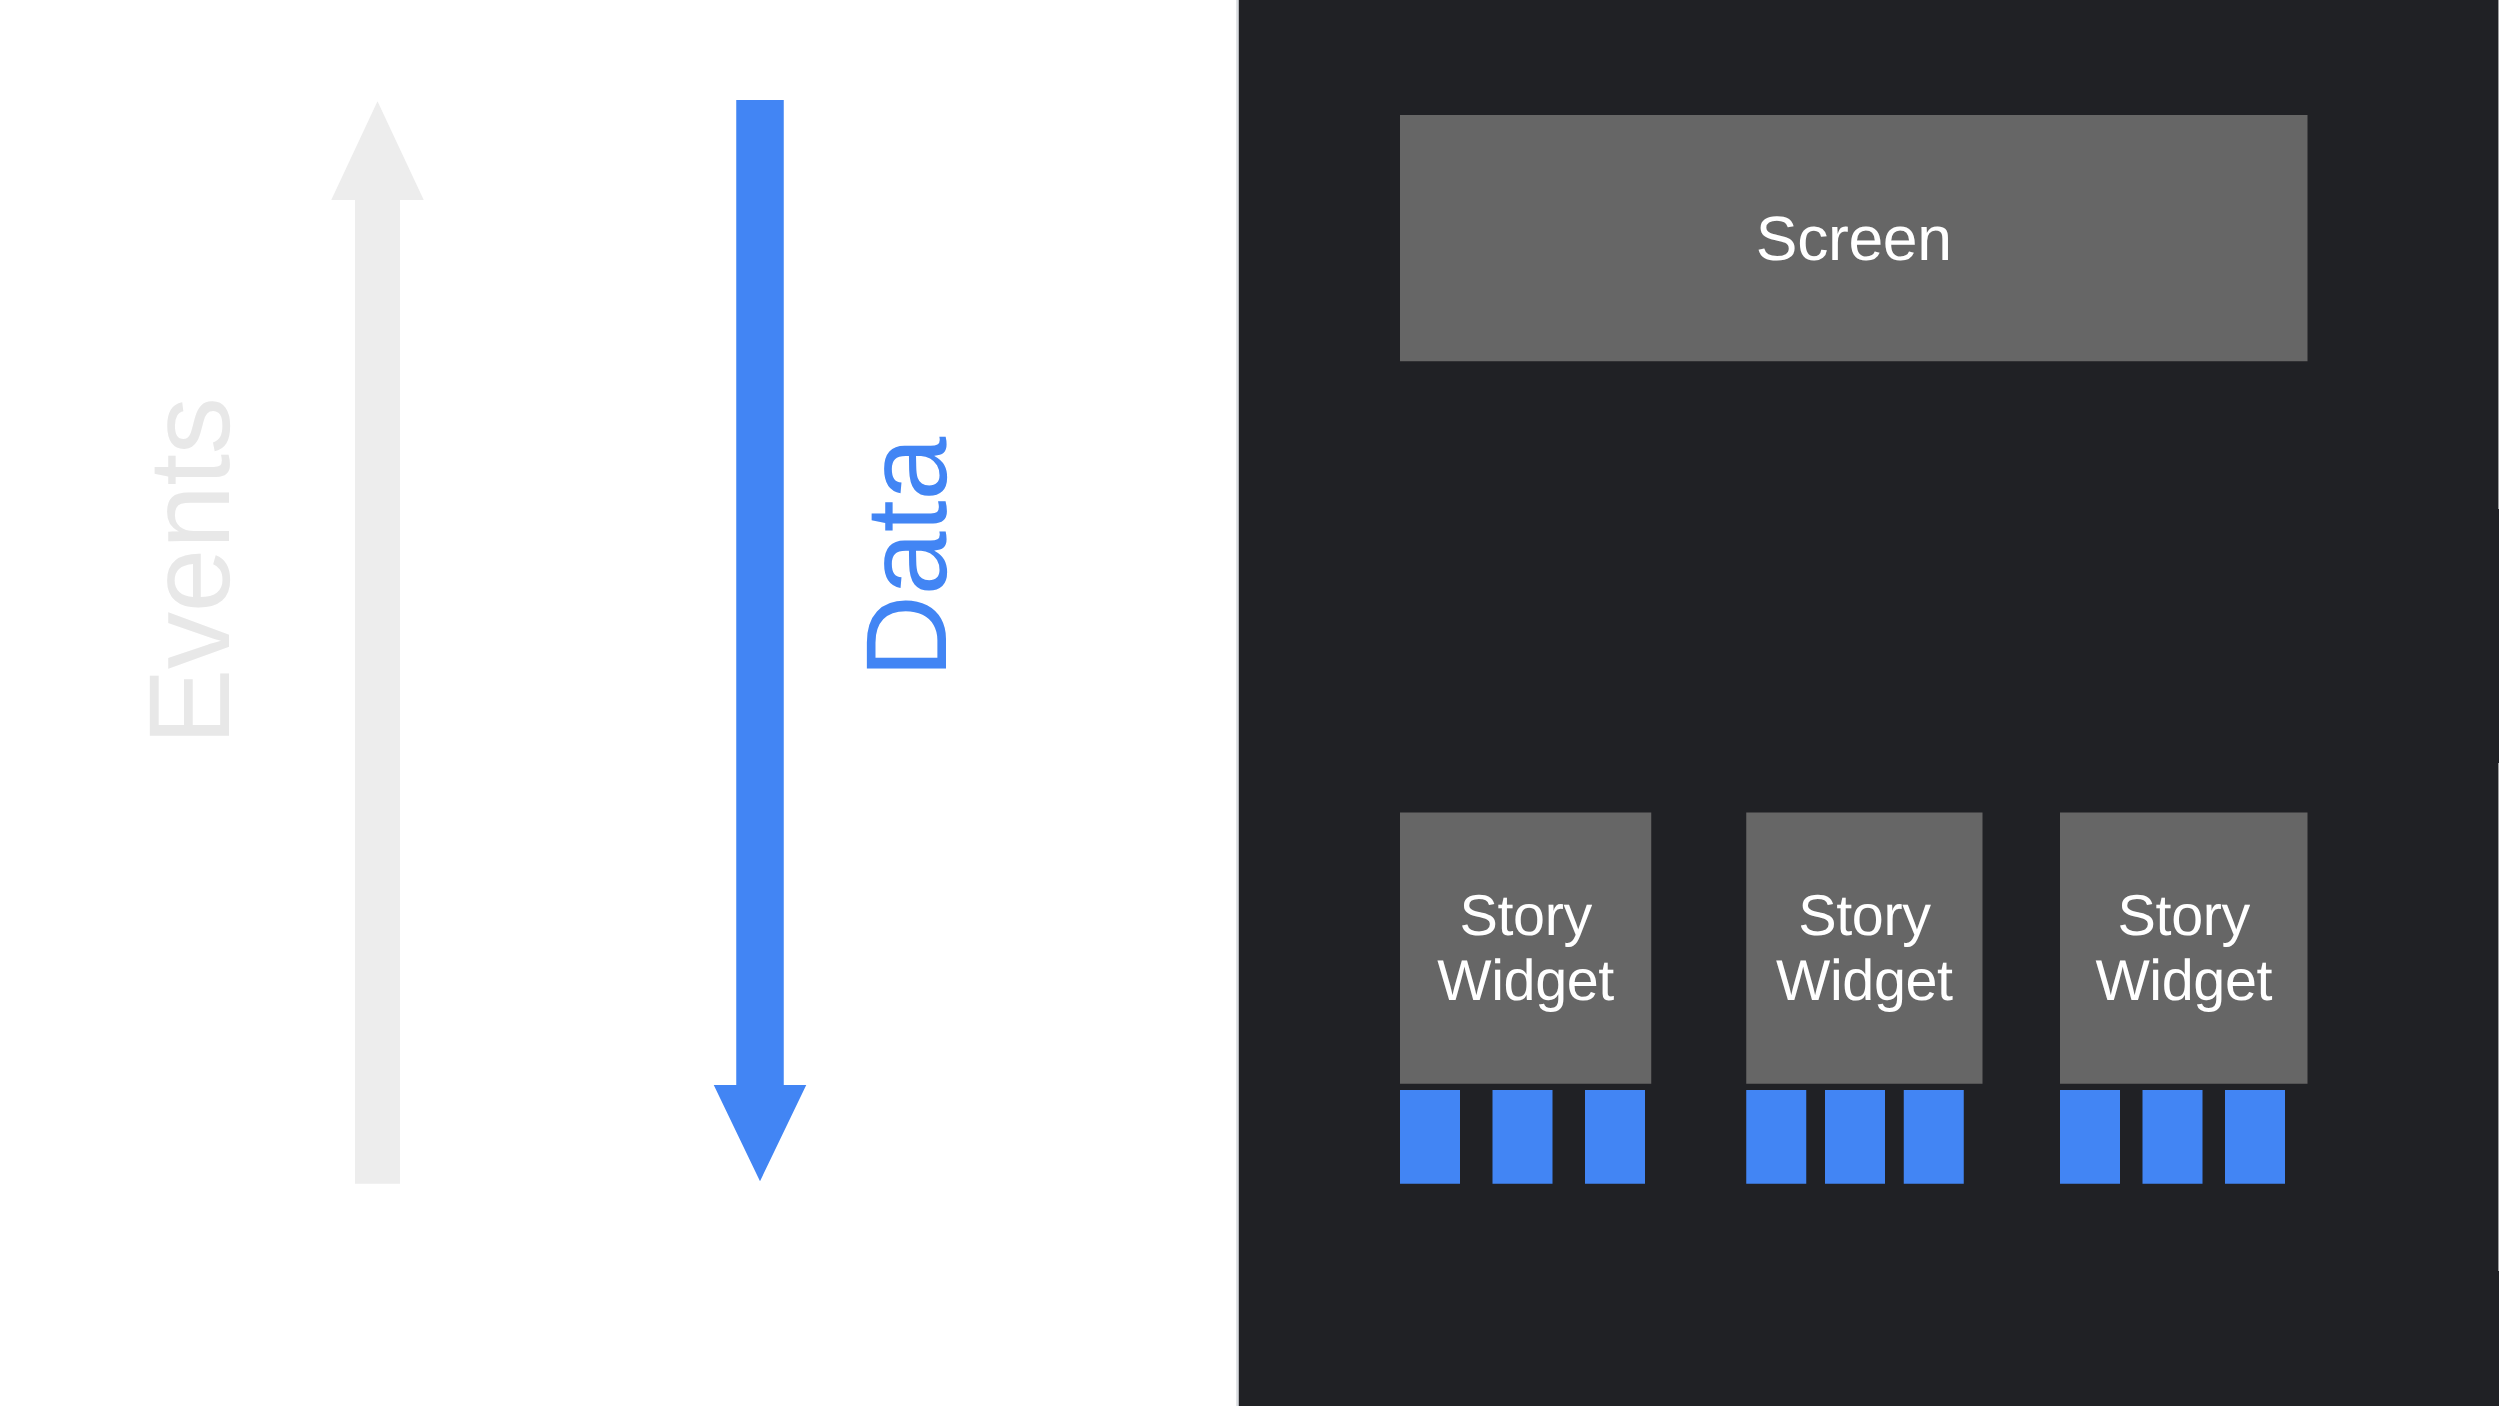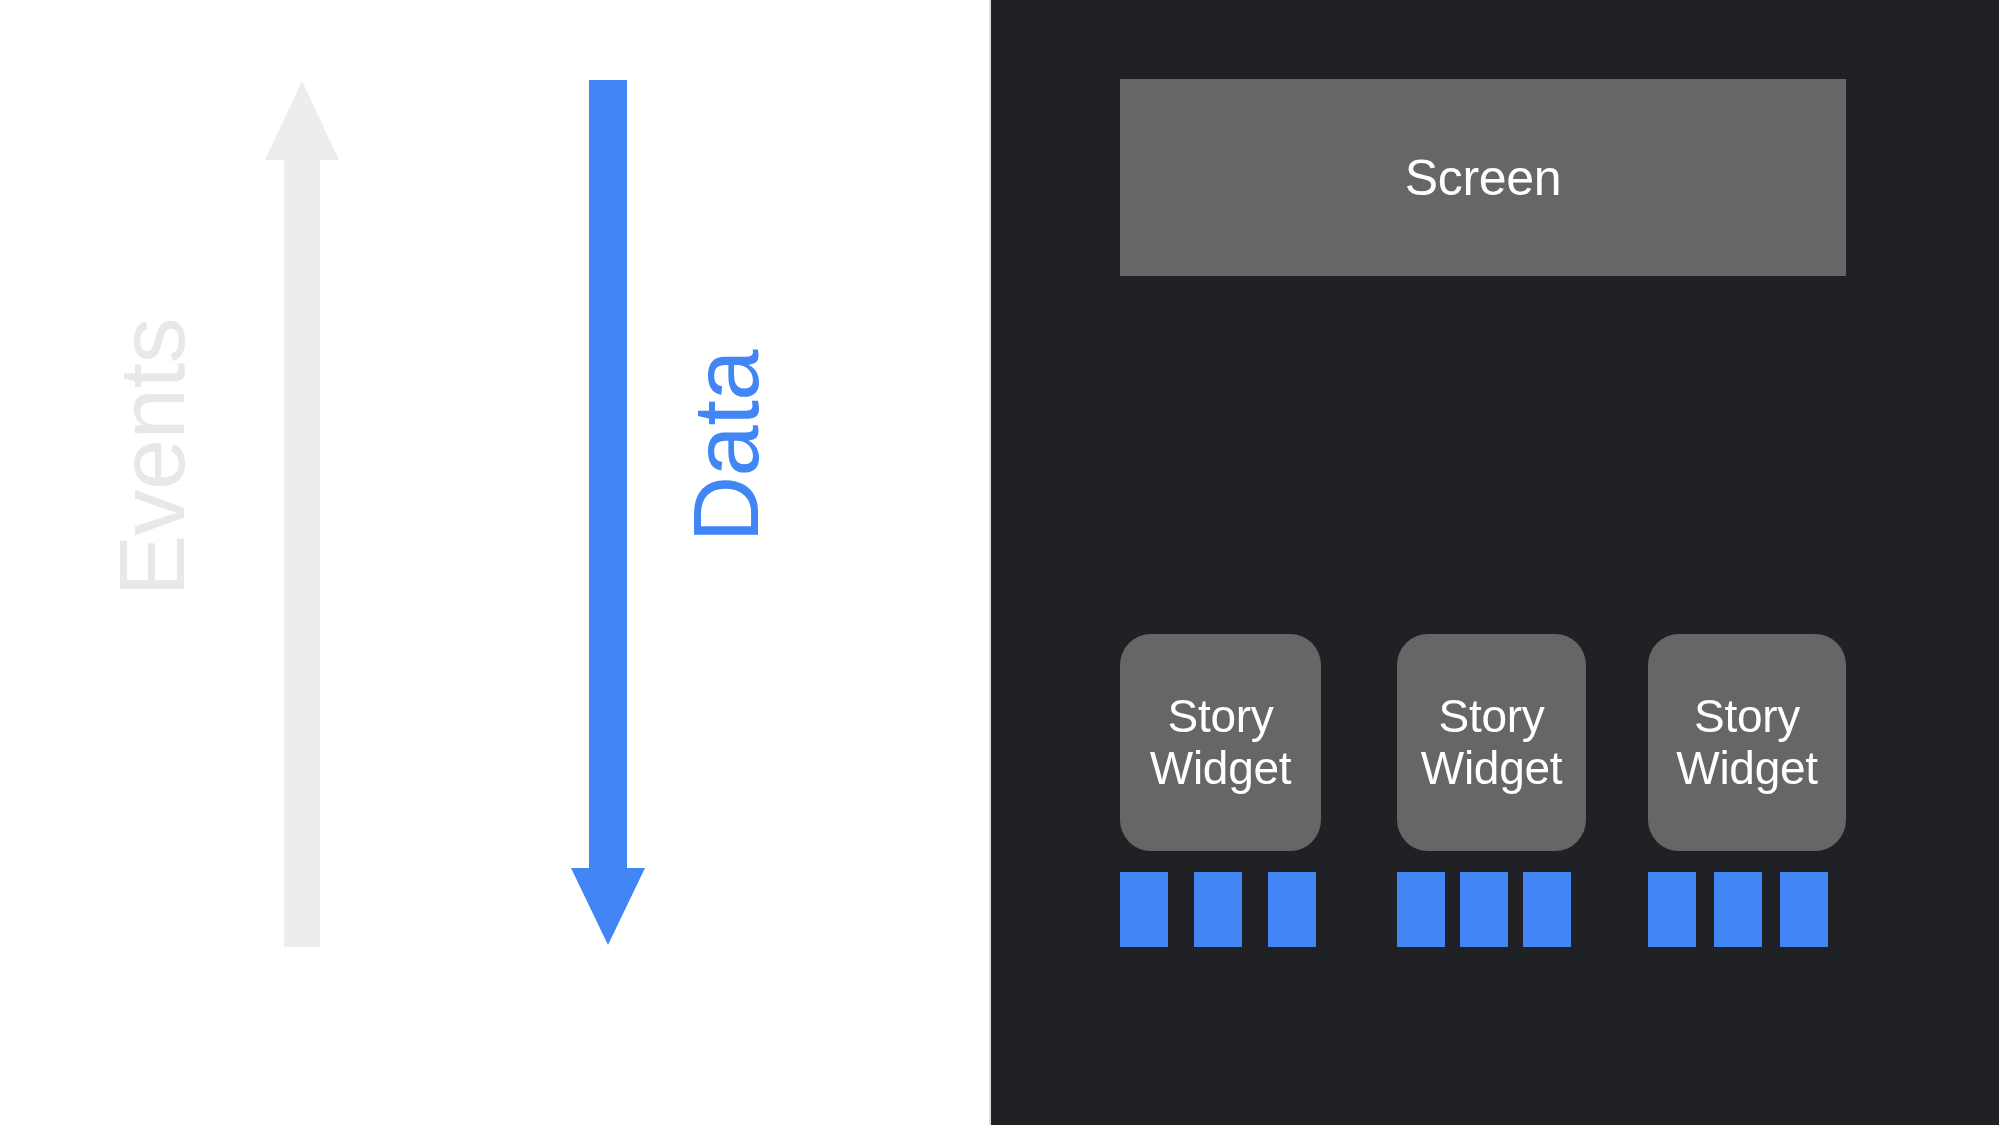--- a/index.html
+++ b/index.html
@@ -88,29 +88,28 @@
     position: absolute;
     background: #666666;
     display: flex;
     align-items: center;
     justify-content: center;
     color: #ffffff;
     text-align: center;
     line-height: 1.12;
     letter-spacing: -0.3px;
   }
-  #screen-box   { left: 129px; top:  79px; width: 726px; height: 197px; font-size: 50px; }
+  #screen-box   { left: 129px; top:  92px; width: 726px; height: 197px; font-size: 50px; }
   #newsfeed-box { left: 129px; top: 341px; width: 726px; height: 213px; font-size: 50px; }
 
   .story-box {
-    top: 634px;
+    top: 650px;
     height: 217px;
     font-size: 46px;
     white-space: pre-line;
-    border-radius: 31px;
   }
   #story-box-0 { left: 129px;  width: 201px; }
   #story-box-1 { left: 406px;  width: 189px; }
   #story-box-2 { left: 657px;  width: 198px; }
 
   .leaf-square {
     position: absolute;
     top: 872px;
     width: 48px;
     height: 75px;

